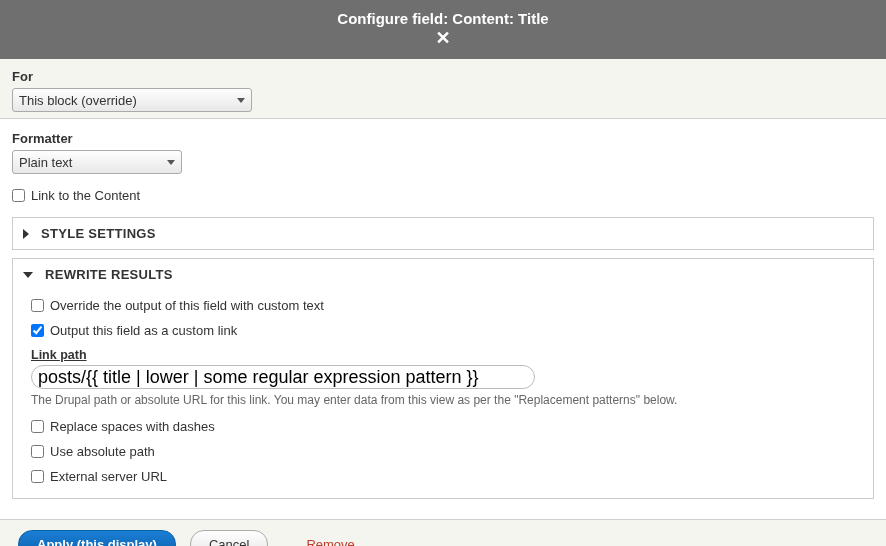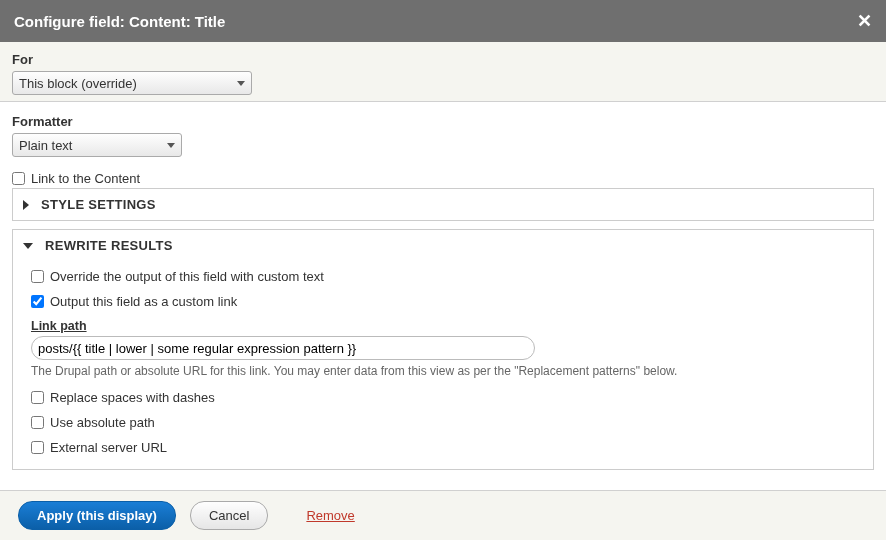--- a/index.html
+++ b/index.html
@@ -1,37 +1,37 @@
 <!DOCTYPE html>
 <html><head>
 <meta charset="utf-8">
 <style>
 * { box-sizing: border-box; margin: 0; padding: 0; }
 body { font-family: "Lucida Grande", "Helvetica Neue", Arial, sans-serif; font-size: 13px; color: #333; background: #fff; width: 886px; }
-.header { background: #6f6f6f; color: #fff; padding: 10px 14px; display: flex; justify-content: space-between; align-items: center; }
+.header { background: #6f6f6f; color: #fff; padding: 10px 14px; display: flex; justify-content: space-between; align-items: center; flex-direction: column; }
 .header-title { font-size: 15px; font-weight: bold; }
 .close-icon { font-size: 18px; cursor: pointer; font-weight: bold; }
 .panel-top { background: #f5f5f0; border-bottom: 1px solid #d0d0d0; padding: 10px 12px 6px; }
 .label-bold { font-weight: bold; font-size: 13px; margin-bottom: 4px; display: block; }
 .select { background: linear-gradient(#fefefe, #e8e8e8); border: 1px solid #aaa; border-radius: 3px; padding: 3px 6px; font-size: 13px; height: 24px; display: flex; align-items: center; justify-content: space-between; }
 .select.wide { width: 240px; }
 .select.narrow { width: 170px; align-items: center; }
 .select-caret { width: 0; height: 0; border-left: 4px solid transparent; border-right: 4px solid transparent; border-top: 5px solid #555; margin-left: 6px; }
 .main { padding: 12px; }
 .formatter-row { margin-bottom: 14px; }
-.checkbox-row { display: flex; align-items: center; gap: 6px; margin-bottom: 2px; }
+.checkbox-row { display: flex; align-items: center; gap: 6px; margin-bottom: 14px; }
 .checkbox-row input[type=checkbox] { margin: 0; }
 .details { border: 1px solid #ccc; margin-bottom: 8px; background: #fff; }
 .details-summary { padding: 8px 10px; font-weight: bold; font-size: 13px; cursor: pointer; display: flex; align-items: center; gap: 12px; text-transform: uppercase; letter-spacing: 0.3px; }
 .caret-r { width: 0; height: 0; border-top: 5px solid transparent; border-bottom: 5px solid transparent; border-left: 6px solid #333; }
 .caret-d { width: 0; height: 0; border-left: 5px solid transparent; border-right: 5px solid transparent; border-top: 6px solid #333; }
 .details-body { padding: 8px 18px 14px; }
 .details-body .checkbox-row { margin-bottom: 10px; align-items: center; }
 .sub-label { font-weight: bold; font-size: 12.5px; margin-bottom: 3px; display: block; text-decoration: underline; }
-.text-input { width: 504px; padding: 4px 6px; border: 1px solid #bbb; border-radius: 12px; font-size: 13px; background: #fff; height: 24px; }
+.text-input { width: 504px; padding: 4px 6px; border: 1px solid #bbb; border-radius: 12px; font-size: 18px; background: #fff; height: 24px; }
 .help-text { font-size: 12px; color: #666; margin: 4px 0 12px; }
 .footer { background: #f5f5f0; border-top: 1px solid #d0d0d0; padding: 10px 18px; display: flex; align-items: center; gap: 14px; position: relative; }
 .btn-primary { background: linear-gradient(#1a7ed6, #0b5fa8); color: #fff; border: 1px solid #0b5fa8; border-radius: 14px; padding: 6px 18px; font-weight: bold; font-size: 13px; cursor: pointer; }
 .btn-secondary { background: linear-gradient(#fefefe, #e6e6e6); color: #333; border: 1px solid #aaa; border-radius: 14px; padding: 6px 18px; font-size: 13px; cursor: pointer; }
 .remove-link { color: #c0392b; text-decoration: underline; font-size: 13px; cursor: pointer; margin-left: 24px; }
 </style>
 </head>
 <body>
 
 <div class="header">

